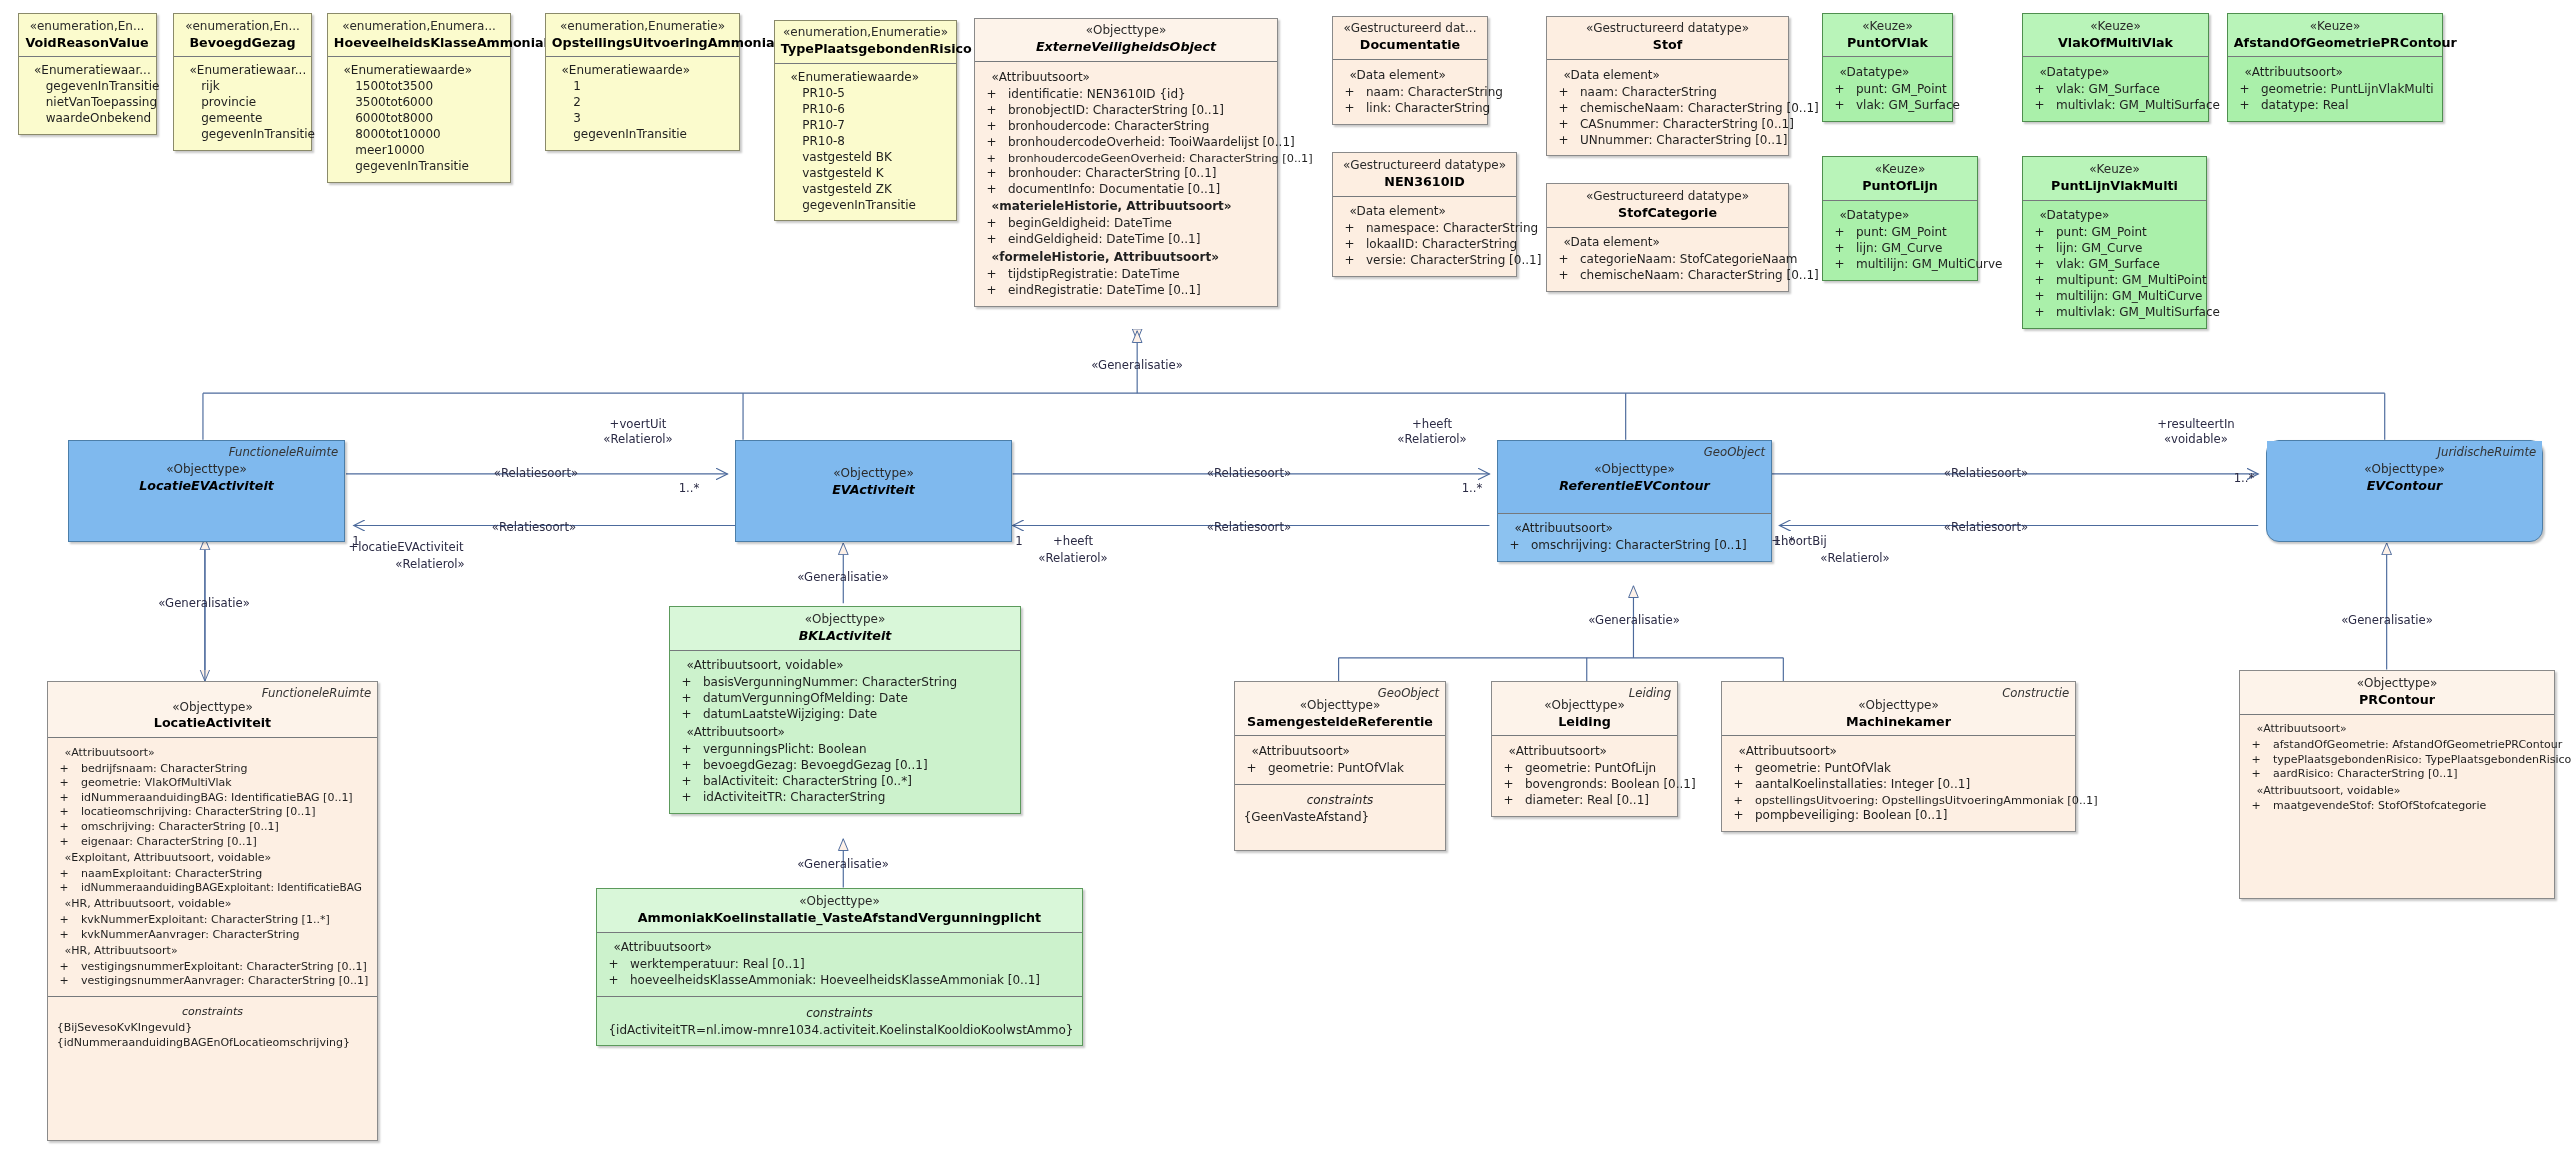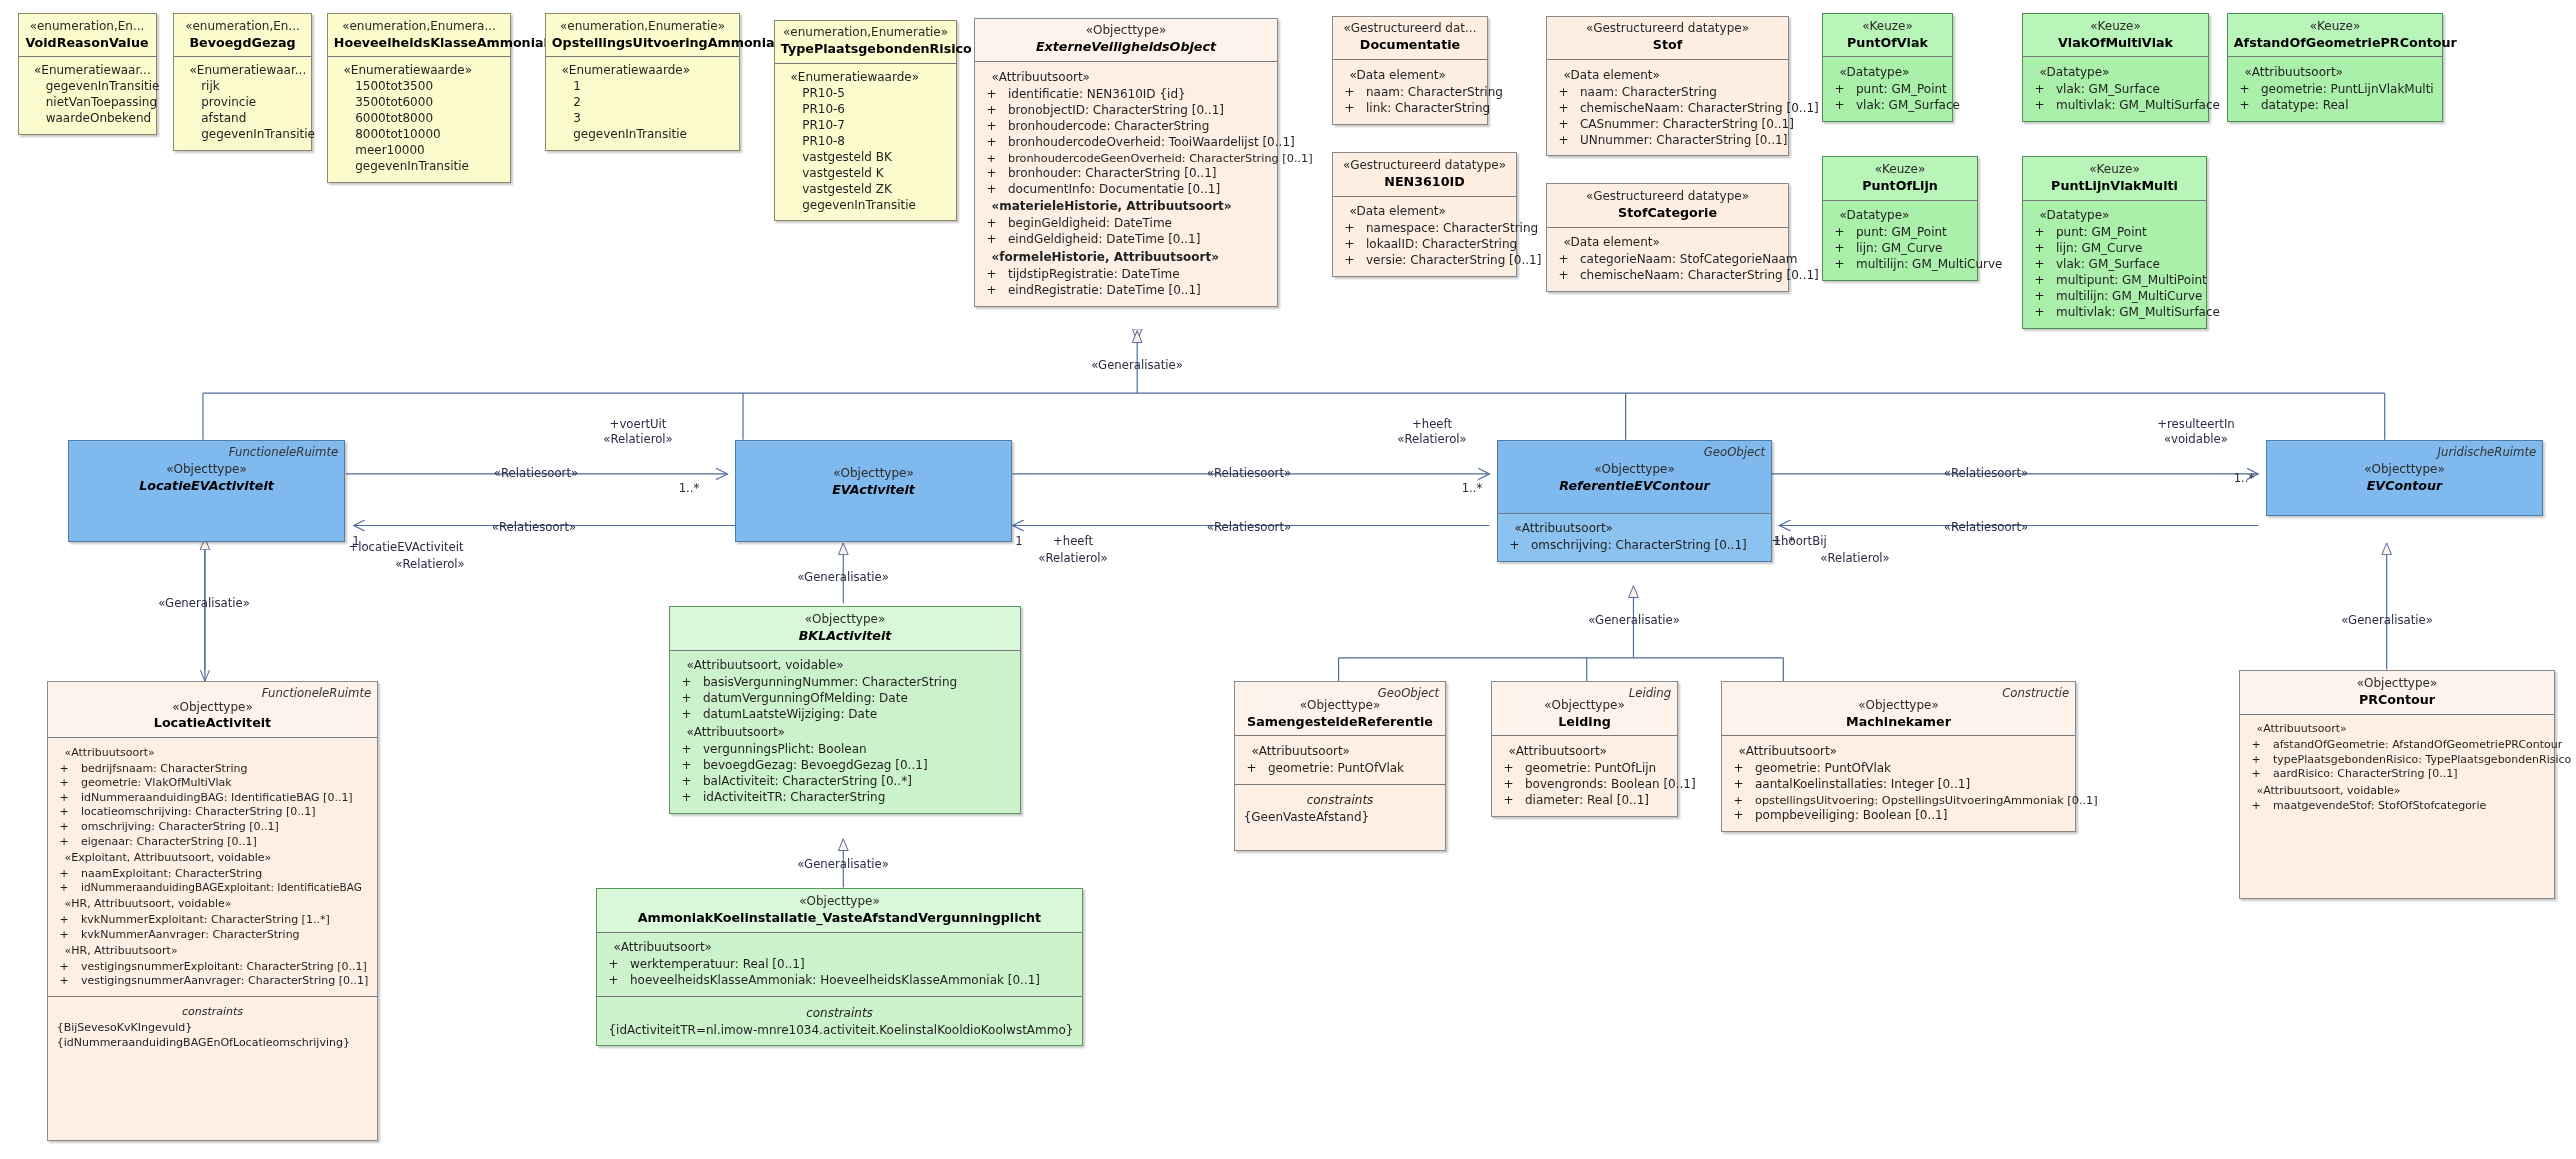--- a/index.html
+++ b/index.html
@@ -185,21 +185,21 @@
 
   <div class="node enumbox" style="left:173px;top:12.7px;width:139px;">
     <div class="hdr">
       <span class="stereo">«enumeration,En...</span>
       <span class="nm">BevoegdGezag</span>
     </div>
     <div class="sep compartment">
       <div class="enumgrp">«Enumeratiewaar...</div>
       <div class="enumline">rijk</div>
       <div class="enumline">provincie</div>
-      <div class="enumline">afstand</div>
+      <div class="enumline">gemeente</div>
       <div class="enumline">gegevenInTransitie</div>
     </div>
   </div>
 
   <div class="node enumbox" style="left:327px;top:12.7px;width:184px;">
     <div class="hdr">
       <span class="stereo">«enumeration,Enumera...</span>
       <span class="nm">HoeveelheidsKlasseAmmoniak</span>
     </div>
     <div class="sep compartment">
@@ -406,21 +406,21 @@
       <span class="corner">GeoObject</span>
       <span class="stereo">«Objecttype»</span>
       <span class="nm ital">ReferentieEVContour</span>
     </div>
     <div class="sep compartment">
       <div class="grp">«Attribuutsoort»</div>
       <div class="attr"><span class="vis">+</span><span>omschrijving: CharacterString [0..1]</span></div>
     </div>
   </div>
 
-  <div class="node bluebox" style="left:2266px;top:440px;width:277px;height:76px;">
+  <div class="node bluebox" style="left:2266px;top:440px;width:277px;height:102px;border-radius:13px;">
     <div class="hdr" style="padding-top:21.4px;">
       <span class="corner">JuridischeRuimte</span>
       <span class="stereo">«Objecttype»</span>
       <span class="nm ital">EVContour</span>
     </div>
   </div>
 
   <div class="node objbox" style="left:47px;top:681px;width:331px;height:460px;">
     <div class="hdr" style="padding-top:17.5px;">
       <span class="corner">FunctioneleRuimte</span>

